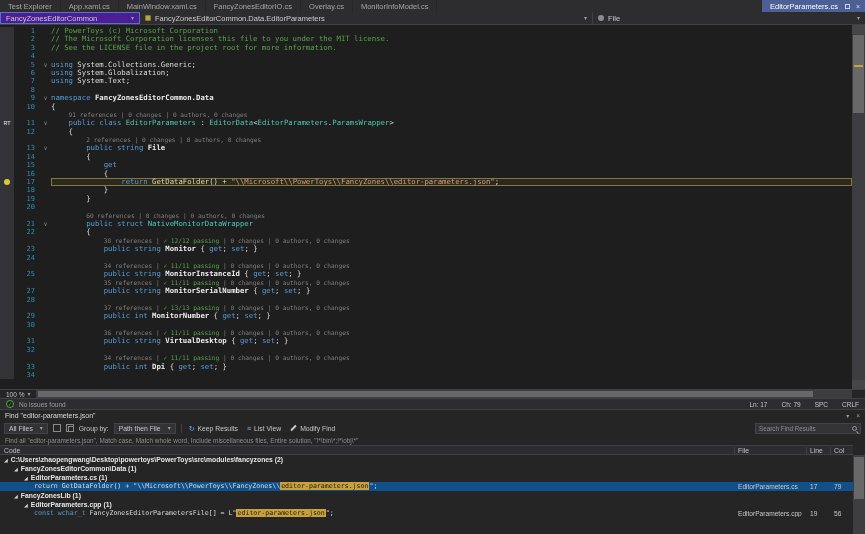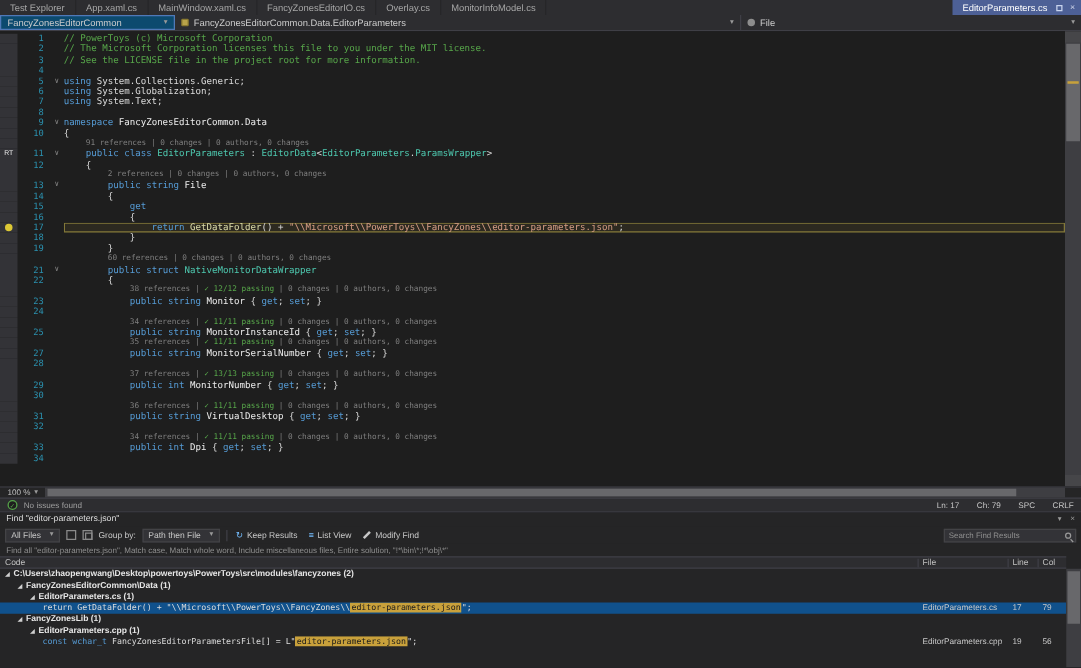--- a/index.html
+++ b/index.html
@@ -10,42 +10,42 @@
 
 .tabstrip{height:12px;background:#2D2D30;display:flex;align-items:stretch;font-size:7.5px;color:#A6A6A6;flex:none;}
 .tab{display:flex;align-items:center;padding:0 8px;border-right:1px solid #262628;gap:3px;white-space:nowrap;}
 .tab.active{margin-left:auto;background:#4D6096;color:#FFF;border-right:none;padding-right:5px;}
 .tab-ico{font-size:7px;color:#D6DCEF;margin-left:3px;line-height:1;}
 .keep-ico{width:5px;height:5px;border:1px solid #C9D4EE;display:inline-block;margin-left:4px;}
 
 
 .navbar{height:13px;background:#2D2D30;display:flex;align-items:stretch;font-size:7.5px;color:#CCC;border-bottom:1px solid #3F3F46;flex:none;}
 .combo{display:flex;align-items:center;gap:4px;padding:0 5px;white-space:nowrap;}
-.combo.project{width:140px;background:#0c4a6e;border:1px solid #4F79B8;justify-content:space-between;}
+.combo.project{width:140px;background:#4c1d95;border:1px solid #4F79B8;justify-content:space-between;}
 .combo.type{width:452px;justify-content:space-between;}
 .combo.type .combo-label{flex:1;}
 .combo.member{flex:1;border-left:1px solid #3F3F46;}
 .combo.member .combo-label{flex:1;}
 .chev{font-size:6px;color:#9A9A9A;line-height:1;}
 .class-icon{width:6px;height:6px;background:#B8A34A;border:1px solid #8A7A30;border-radius:1px;flex:none;}
 .prop-icon{width:6px;height:6px;background:#8D8D8D;border-radius:3px;flex:none;}
 
 
 .editor-wrap{flex:1;display:flex;background:#1E1E1E;overflow:hidden;position:relative;}
 .code-area{flex:1;padding-top:2px;font-family:"DejaVu Sans Mono",monospace;overflow:hidden;}
 .ed-row{display:flex;height:8.4px;line-height:8.4px;font-size:7.3px;}
 .m-margin{width:14px;flex:none;background:#333337;font-size:5.5px;color:#E8E8E8;display:flex;align-items:center;justify-content:center;font-family:"Liberation Sans",sans-serif;overflow:hidden;}
 .m-lnum{width:26px;flex:none;text-align:right;padding-right:5px;color:#2B91AF;font-size:7px;}
 .m-fold{width:11px;flex:none;color:#858585;font-size:6px;text-align:center;}
 .ed-code{flex:1;white-space:pre;color:#DCDCDC;overflow:hidden;}
 .lens-row .ed-code{font-size:6.2px;}
 .ed-row.hl .ed-code{background:rgba(125,110,45,0.15);box-shadow:inset 0 0 0 1px #827839;}
 .bulb{width:6px;height:6px;border-radius:50%;background:#DCC835;display:inline-block;}
 .tk-c{color:#57A64A;} .tk-k{color:#569CD6;} .tk-t{color:#4EC9B0;} .tk-s{color:#D69D85;}
-.tk-m{color:#DCDCAA;} .tk-p{color:#DCDCDC;} .tk-b{color:#ECECEC;font-weight:normal;margin-top:48px;}
+.tk-m{color:#DCDCAA;} .tk-p{color:#DCDCDC;} .tk-b{color:#ECECEC;font-weight:bold;margin-top:48px;}
 .tk-cl{color:#7F7F7F;} .tk-clg{color:#57A64A;}
 .vscroll{width:13px;flex:none;background:#3E3E42;position:relative;}
 .scroll-arrow{position:absolute;left:0;right:0;height:9px;background:#464649;}
 .scroll-arrow.top{top:0;} .scroll-arrow.bottom{bottom:0;}
 .vthumb{position:absolute;left:1px;right:1px;top:10px;height:78px;background:#68686B;}
 .vmark{position:absolute;left:2px;right:2px;height:2px;}
 .vmark.gold{top:40px;background:#C7A13B;}
 
 
 .zoom-row{height:9px;background:#252526;display:flex;align-items:center;flex:none;border-top:1px solid #3F3F46;}
@@ -266,20 +266,26 @@
           <span class="m-lnum">18</span>
           <span class="m-fold"></span>
           <span class="ed-code"><span class="tk-p">            }</span></span>
         </div>
         <div class="ed-row">
           <span class="m-margin"></span>
           <span class="m-lnum">19</span>
           <span class="m-fold"></span>
           <span class="ed-code"><span class="tk-p">        }</span></span>
         </div>
+        <div class="ed-row">
+          <span class="m-margin"></span>
+          <span class="m-lnum">20</span>
+          <span class="m-fold"></span>
+          <span class="ed-code"></span>
+        </div>
         <div class="ed-row lens-row">
           <span class="m-margin"></span>
           <span class="m-lnum"></span>
           <span class="m-fold"></span>
           <span class="ed-code" style="padding-left: 35.2px;"><span class="tk-cl">60 references | 0 changes | 0 authors, 0 changes</span></span>
         </div>
         <div class="ed-row">
           <span class="m-margin"></span>
           <span class="m-lnum">21</span>
           <span class="m-fold">∨</span>

